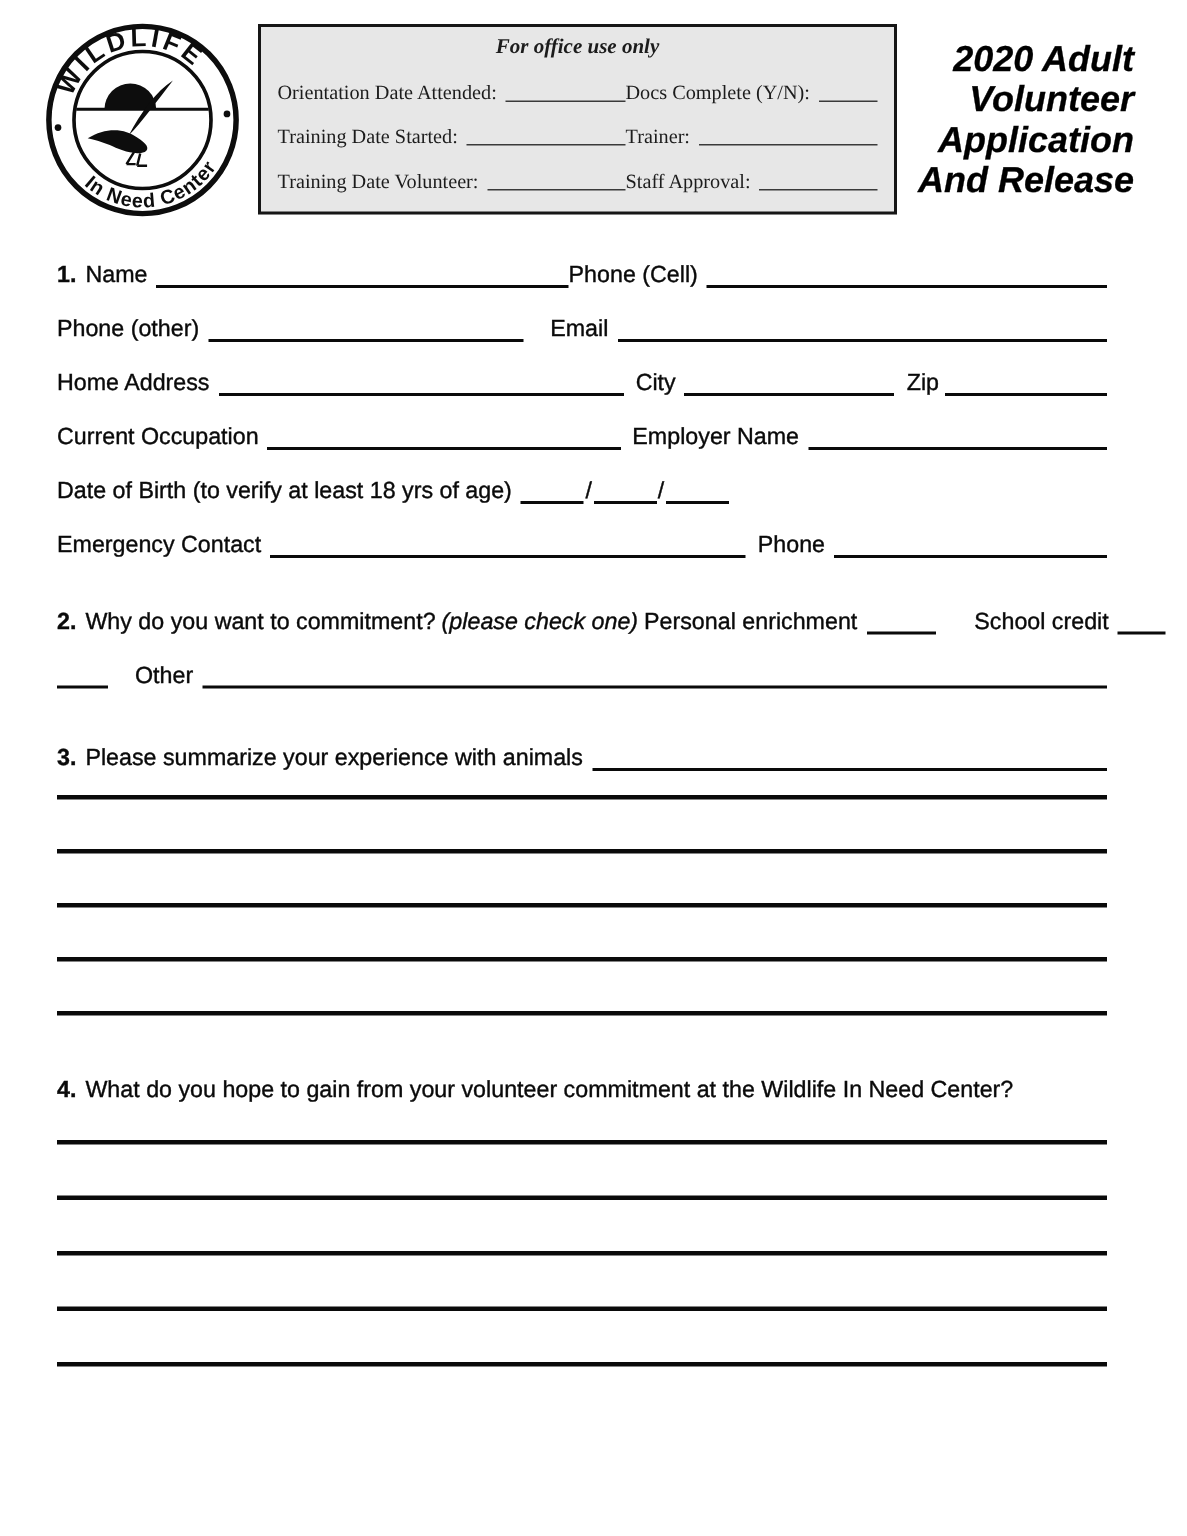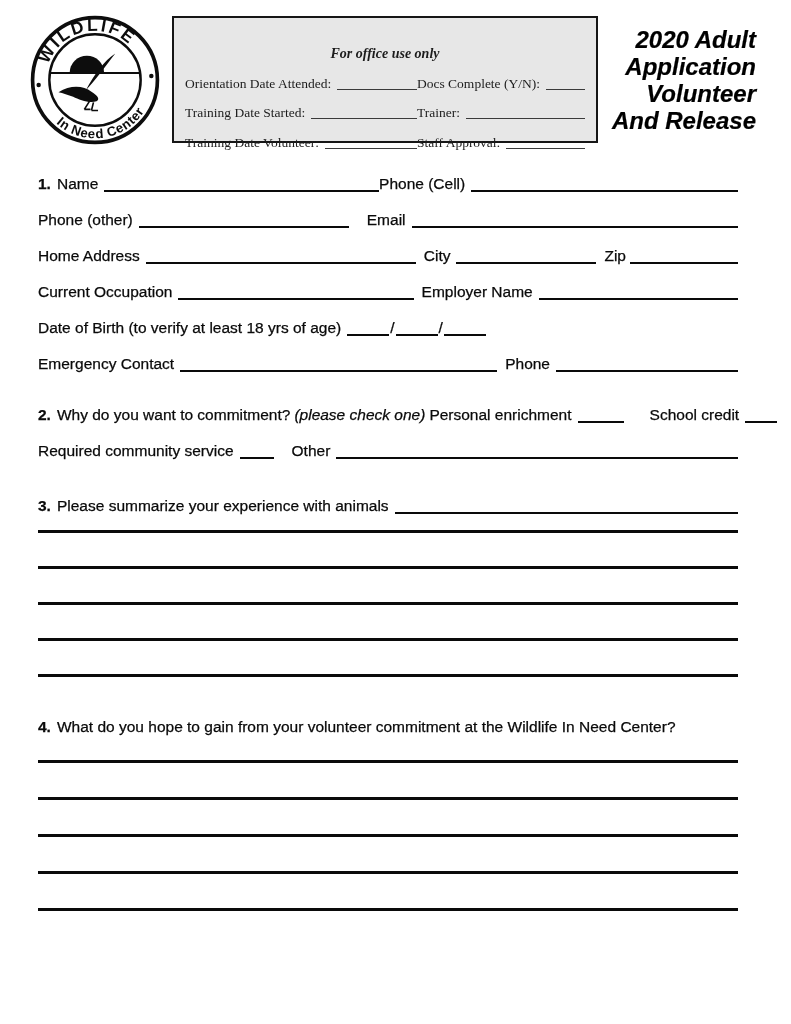--- a/index.html
+++ b/index.html
@@ -22,21 +22,21 @@
   .logo-wrap svg { width: 100%; height: 100%; }
 
   .office-box {
     position: absolute; left: 172px; top: 16px; width: 426px; height: 127px;
     background: #e7e7e7; border: 2px solid #161616;
     font-family: "Liberation Serif", "DejaVu Serif", serif;
     font-size: 13.5px; color: #1c1c1c;
     padding: 6px 11px 0 11px;
     -webkit-text-stroke: 0;
   }
-  .office-title { text-align: center; font-weight: bold; font-style: italic; font-size: 14px; margin-top: 22px; }
+  .office-title { text-align: center; font-weight: bold; font-style: italic; font-size: 14px; }
   .office-row { display: flex; margin-top: 12.5px; line-height: 17px; }
   .office-cell { display: flex; align-items: flex-end; }
   .office-cell.left { width: 232px; }
   .office-cell.right { flex: 1; }
   .office-cell .olbl { margin-right: 6px; white-space: nowrap; }
   .oline { flex: 1; border-bottom: 1.5px solid #3a3a3a; margin-bottom: 2px; }
 
   .doc-title {
     position: absolute; right: 35px; top: 26px;
     text-align: right; font-weight: bold; font-size: 24px; line-height: 27px;
@@ -147,22 +147,22 @@
         </div>
         <div class="office-cell right">
           <span class="olbl">Staff Approval:</span>
           <span class="oline"></span>
         </div>
       </div>
     </div>
 
     <div class="doc-title">
       <div>2020 Adult</div>
+      <div>Volunteer</div>
       <div>Application</div>
-      <div>Volunteer</div>
       <div>And Release</div>
     </div>
   </div>
 
   <div class="body">
 
     <div class="frow">
       <span class="num">1.</span>
       <span class="lbl mr6">Name</span>
       <span class="ln g103"></span>
@@ -215,21 +215,20 @@
       <span class="lbl mr4">Why do you want to commitment?</span>
       <span class="lbl italic mr4">(please check one)</span>
       <span class="lbl mr6">Personal enrichment</span>
       <span class="ln w46"></span>
       <span class="sp26"></span>
       <span class="lbl mr6">School credit</span>
       <span class="ln w32"></span>
     </div>
 
     <div class="frow">
-      <span class="lbl mr6">Required community service</span>
       <span class="ln w34"></span>
       <span class="lbl ml18 mr6">Other</span>
       <span class="ln grow"></span>
     </div>
 
     <div class="frow mt-q3">
       <span class="num">3.</span>
       <span class="lbl mr6">Please summarize your experience with animals</span>
       <span class="ln grow"></span>
     </div>

